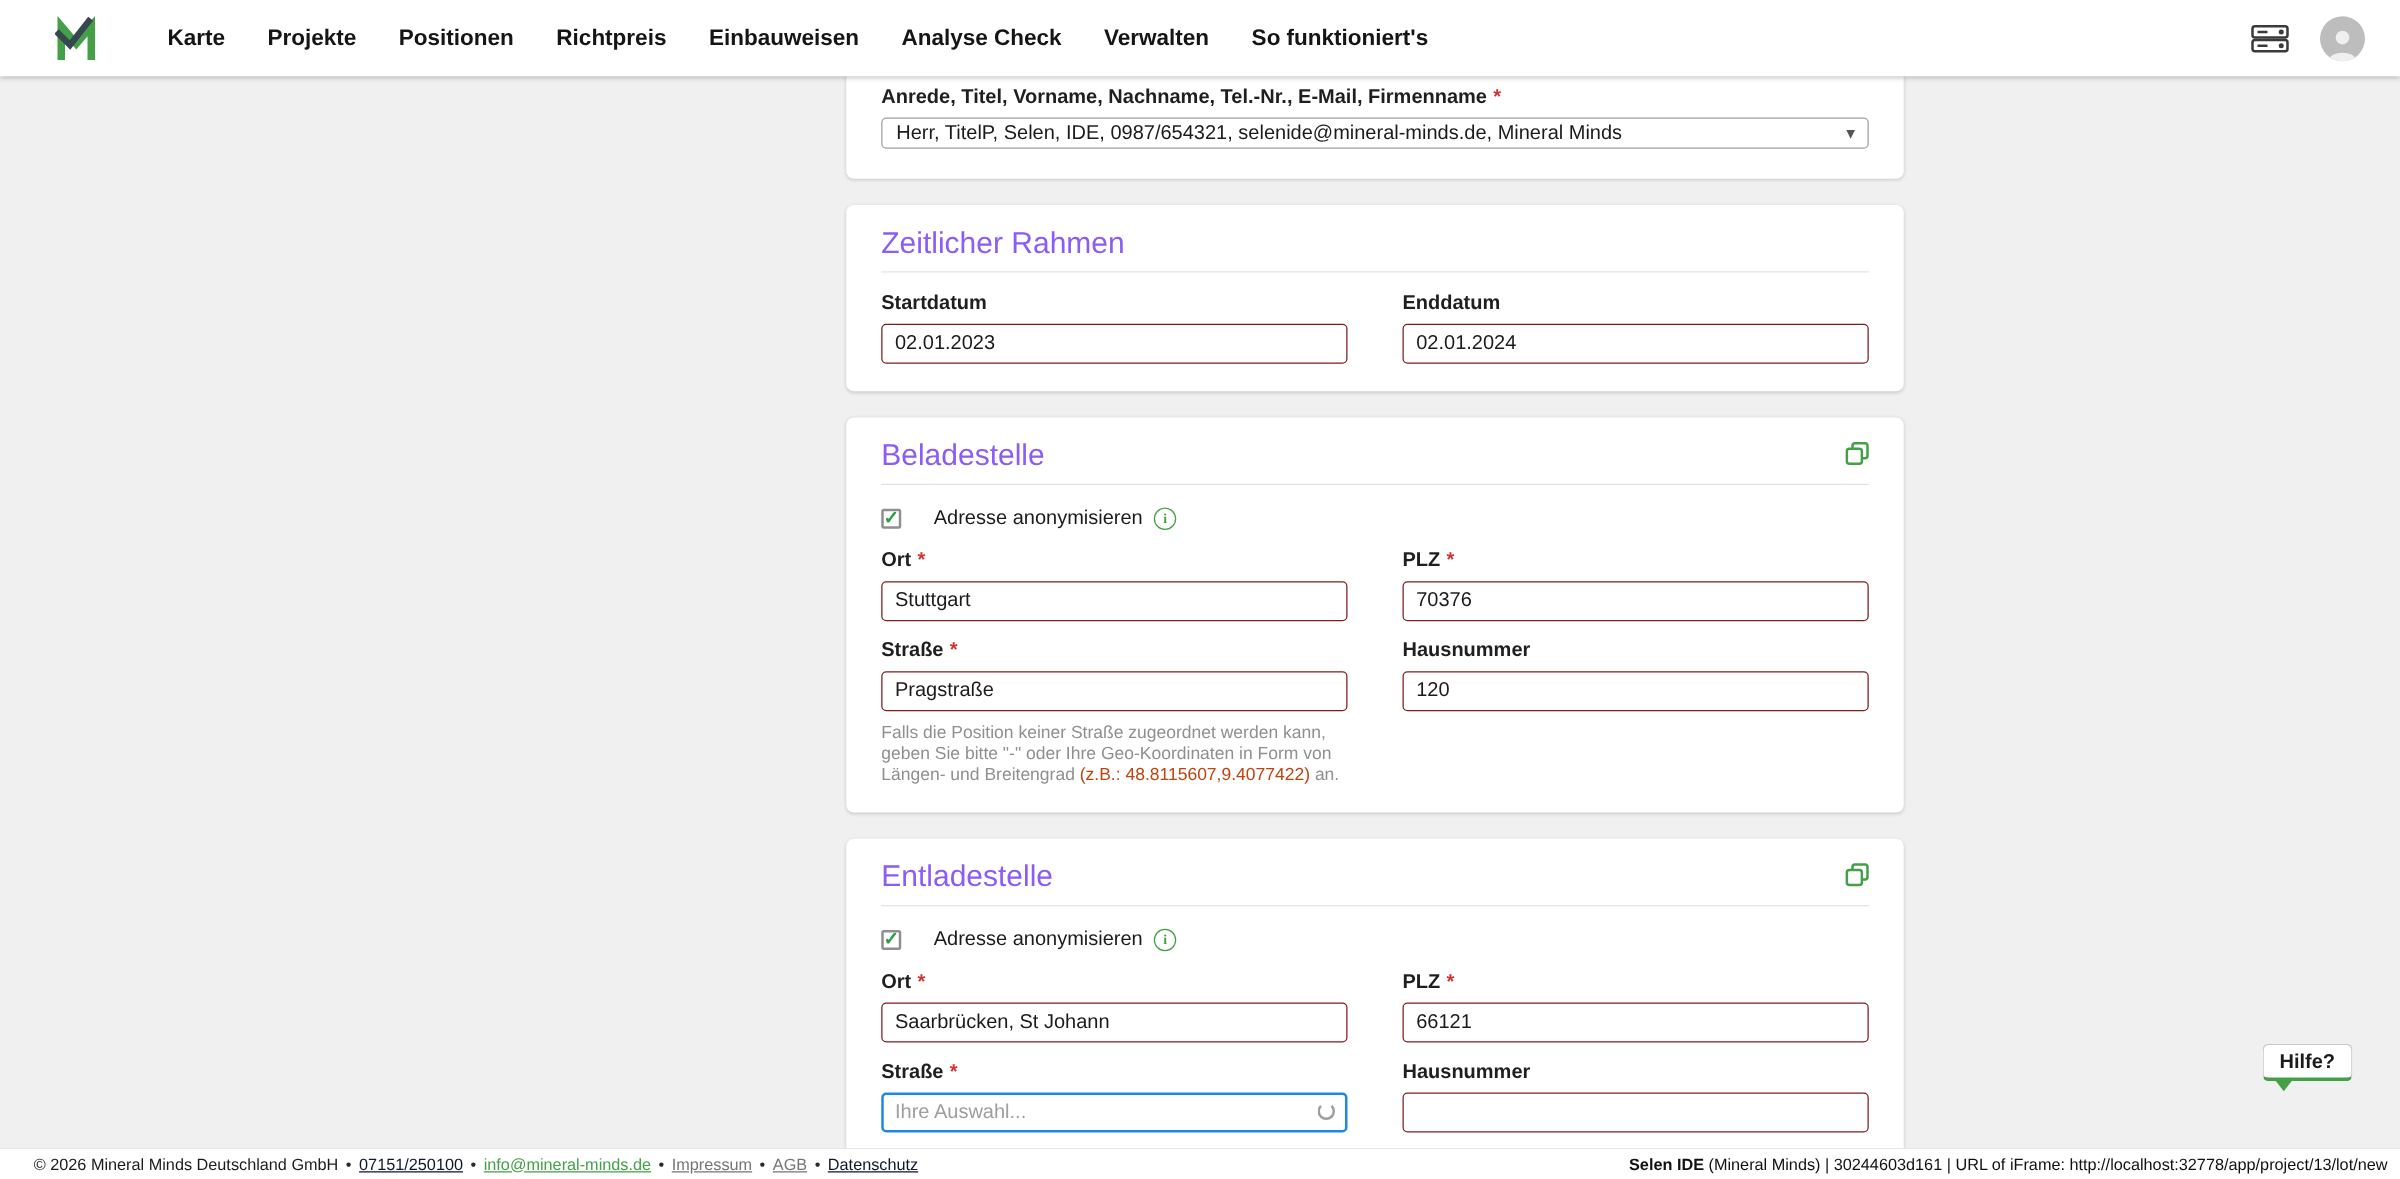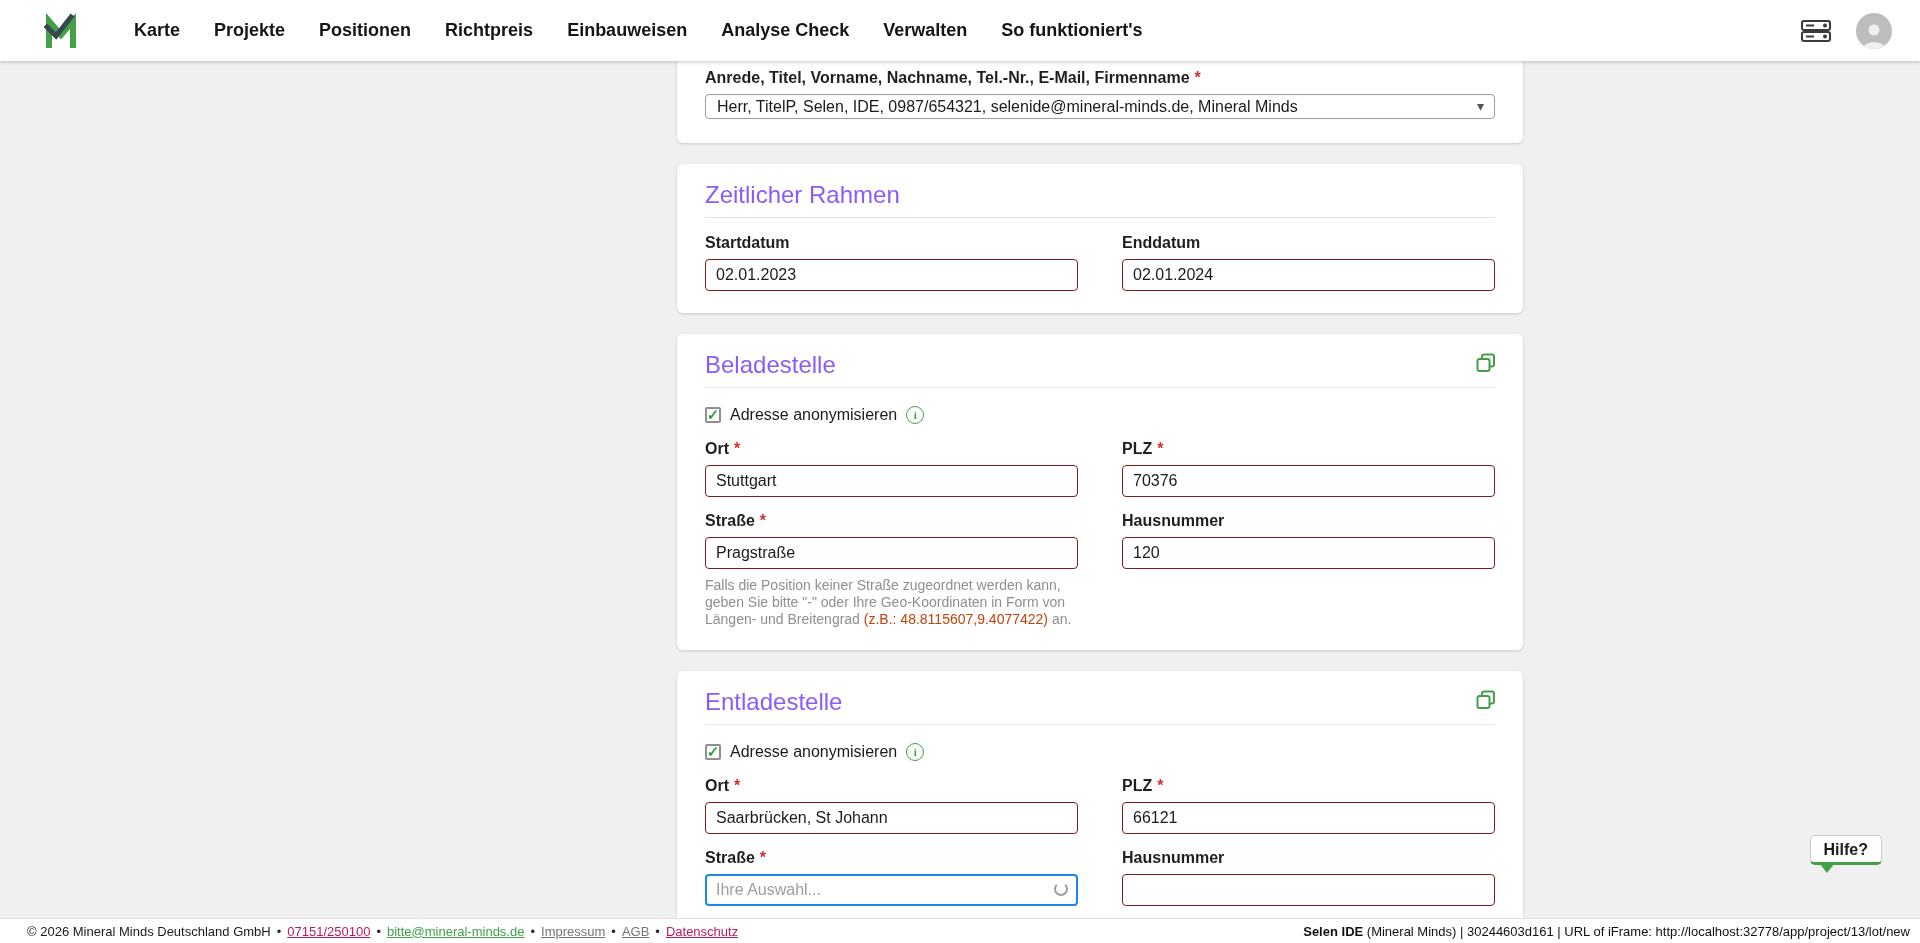--- a/index.html
+++ b/index.html
@@ -45,21 +45,21 @@
     font-size:14px; color:#555; }
 
   .row { display:flex; gap:44px; margin-top:16px; }
   .row.tight { margin-top:15px; }
   .col { flex:1; min-width:0; }
 
   .check-row { display:flex; align-items:center; margin-top:18px; }
   .checkbox { width:16px; height:16px; border:2px solid #8f8f8f; border-radius:2px;
     background:#fff; display:flex; align-items:center; justify-content:center; cursor:pointer; }
   .checkmark { color:#2e9e44; font-size:15px; font-weight:700; line-height:1; margin-top:-2px; }
-  .check-label { font-size:16px; color:#1b1b1b; margin-left:9px; }
+  .check-label { font-size:16px; color:#1b1b1b; margin-left:26px; }
   .info-icon { width:18px; height:18px; border:1.5px solid #43a047; border-radius:50%;
     color:#43a047; font-size:11px; font-weight:700; display:flex; align-items:center;
     justify-content:center; margin-left:9px; cursor:pointer; font-family:"Liberation Serif", serif; }
 
   .copy-icon { position:absolute; top:18px; right:26px; cursor:pointer; display:flex; }
 
   .help-text { margin-top:8px; font-size:14px; line-height:17px; color:#8f8f8f; }
   .help-text .light { color:#c2410c; }
 
   .input-wrap { position:relative; }
@@ -76,21 +76,21 @@
     border-left:7px solid transparent; border-right:7px solid transparent;
     border-top:9px solid #43a047; }
 
   
   .footer { position:fixed; left:0; right:0; bottom:0; height:25px; background:#fff;
     border-top:1px solid #e0e0e0; z-index:25; display:flex; align-items:center;
     justify-content:space-between; padding:0 10px 0 27px; font-size:13px; color:#1b1b1b; }
   .footer-left { display:flex; align-items:center; white-space:nowrap; }
   .dot { margin:0 6px; color:#2a2a2a; }
   .flink { text-decoration:underline; cursor:pointer; }
-  .flink.c-blue { color:#be185d; }
+  .flink.c-blue { color:#0f172a; }
   .flink.c-green { color:#43a047; }
   .flink.c-gray { color:#757575; }
   .footer-right { white-space:nowrap; font-size:13px; color:#111; }
   .footer-right b { font-weight:700; }
 </style>
 </head>
 <body>
 
 <header class="header">
   <div class="logo">
@@ -266,21 +266,21 @@
   <span>Hilfe?</span>
   <span class="help-tail"></span>
 </div>
 
 <footer class="footer">
   <div class="footer-left">
     <span>© 2026 Mineral Minds Deutschland GmbH</span>
     <span class="dot">•</span>
     <a class="flink c-blue">07151/250100</a>
     <span class="dot">•</span>
-    <a class="flink c-green">bitte@mineral-minds.de</a>
+    <a class="flink c-green">info@mineral-minds.de</a>
     <span class="dot">•</span>
     <a class="flink c-gray">Impressum</a>
     <span class="dot">•</span>
     <a class="flink c-gray">AGB</a>
     <span class="dot">•</span>
     <a class="flink c-blue">Datenschutz</a>
   </div>
   <div class="footer-right">
     <b>Selen IDE</b><span> (Mineral Minds) | 30244603d161 | URL of iFrame: http://localhost:32778/app/project/13/lot/new</span>
   </div>

